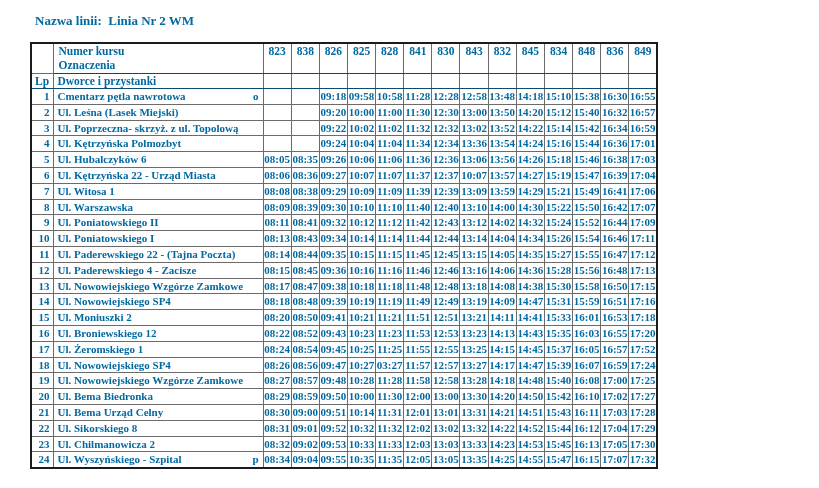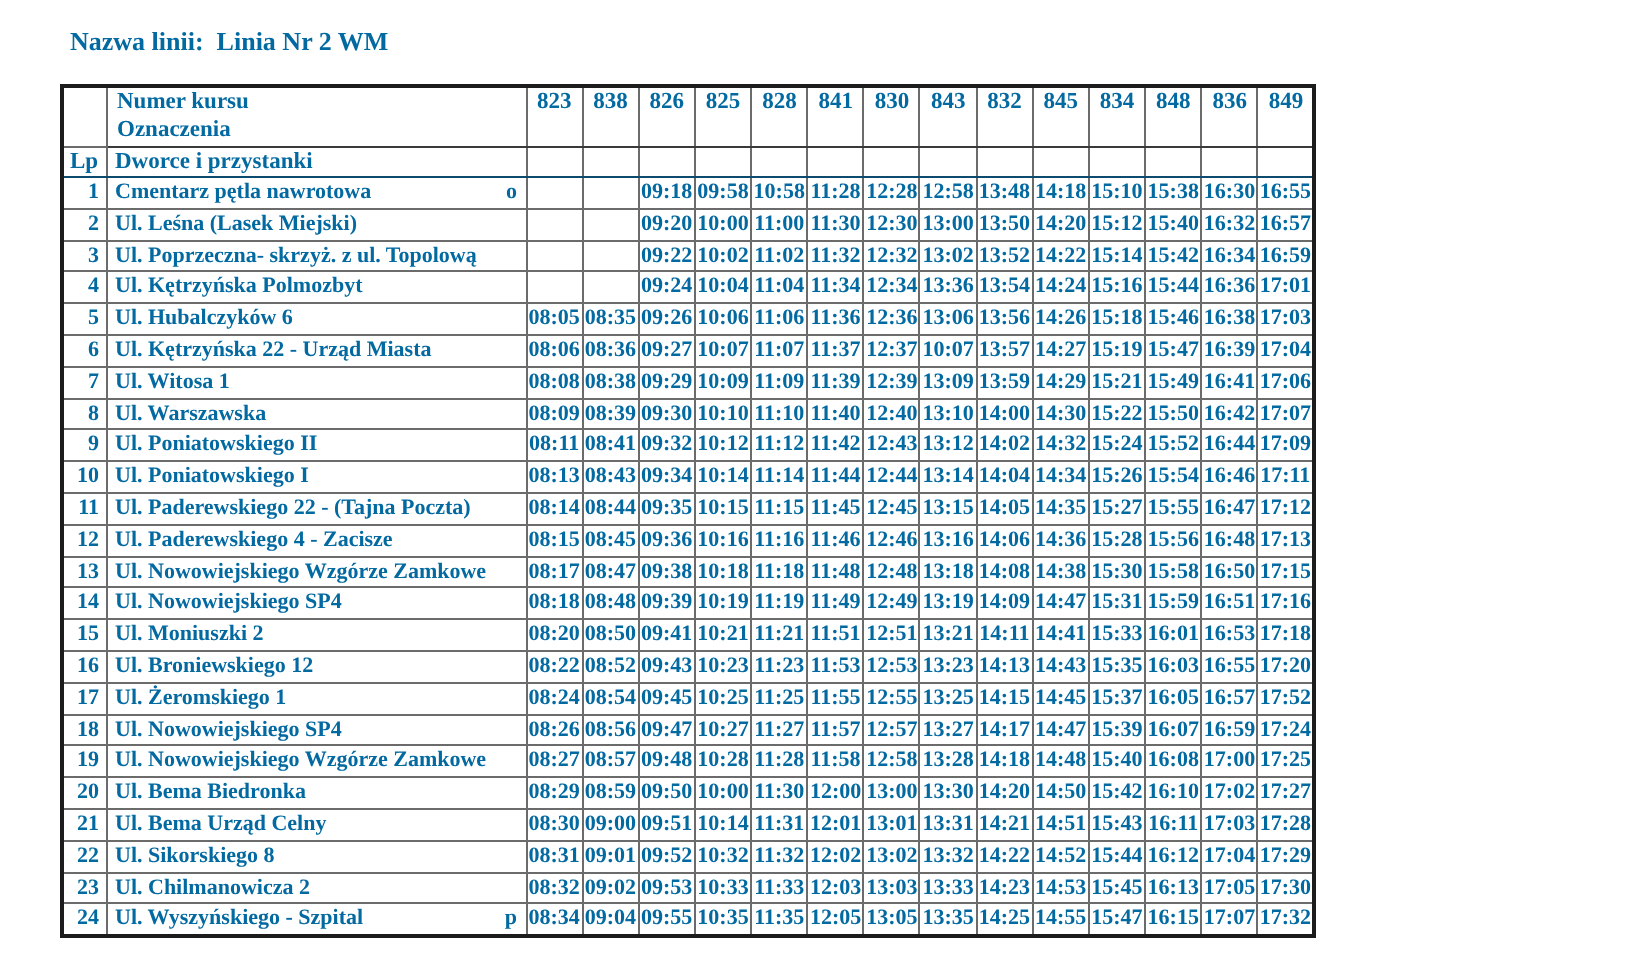--- a/index.html
+++ b/index.html
@@ -531,21 +531,21 @@
           <td class="stop">
             <div class="stop-flex">
               <span>Ul. Nowowiejskiego SP4</span>
               <span></span>
             </div>
           </td>
           <td class="time">08:26</td>
           <td class="time">08:56</td>
           <td class="time">09:47</td>
           <td class="time">10:27</td>
-          <td class="time">11:27</td>
+          <td class="time">03:27</td>
           <td class="time">11:57</td>
           <td class="time">12:57</td>
           <td class="time">13:27</td>
           <td class="time">14:17</td>
           <td class="time">14:47</td>
           <td class="time">15:39</td>
           <td class="time">16:07</td>
           <td class="time">16:59</td>
           <td class="time">17:24</td>
         </tr>

